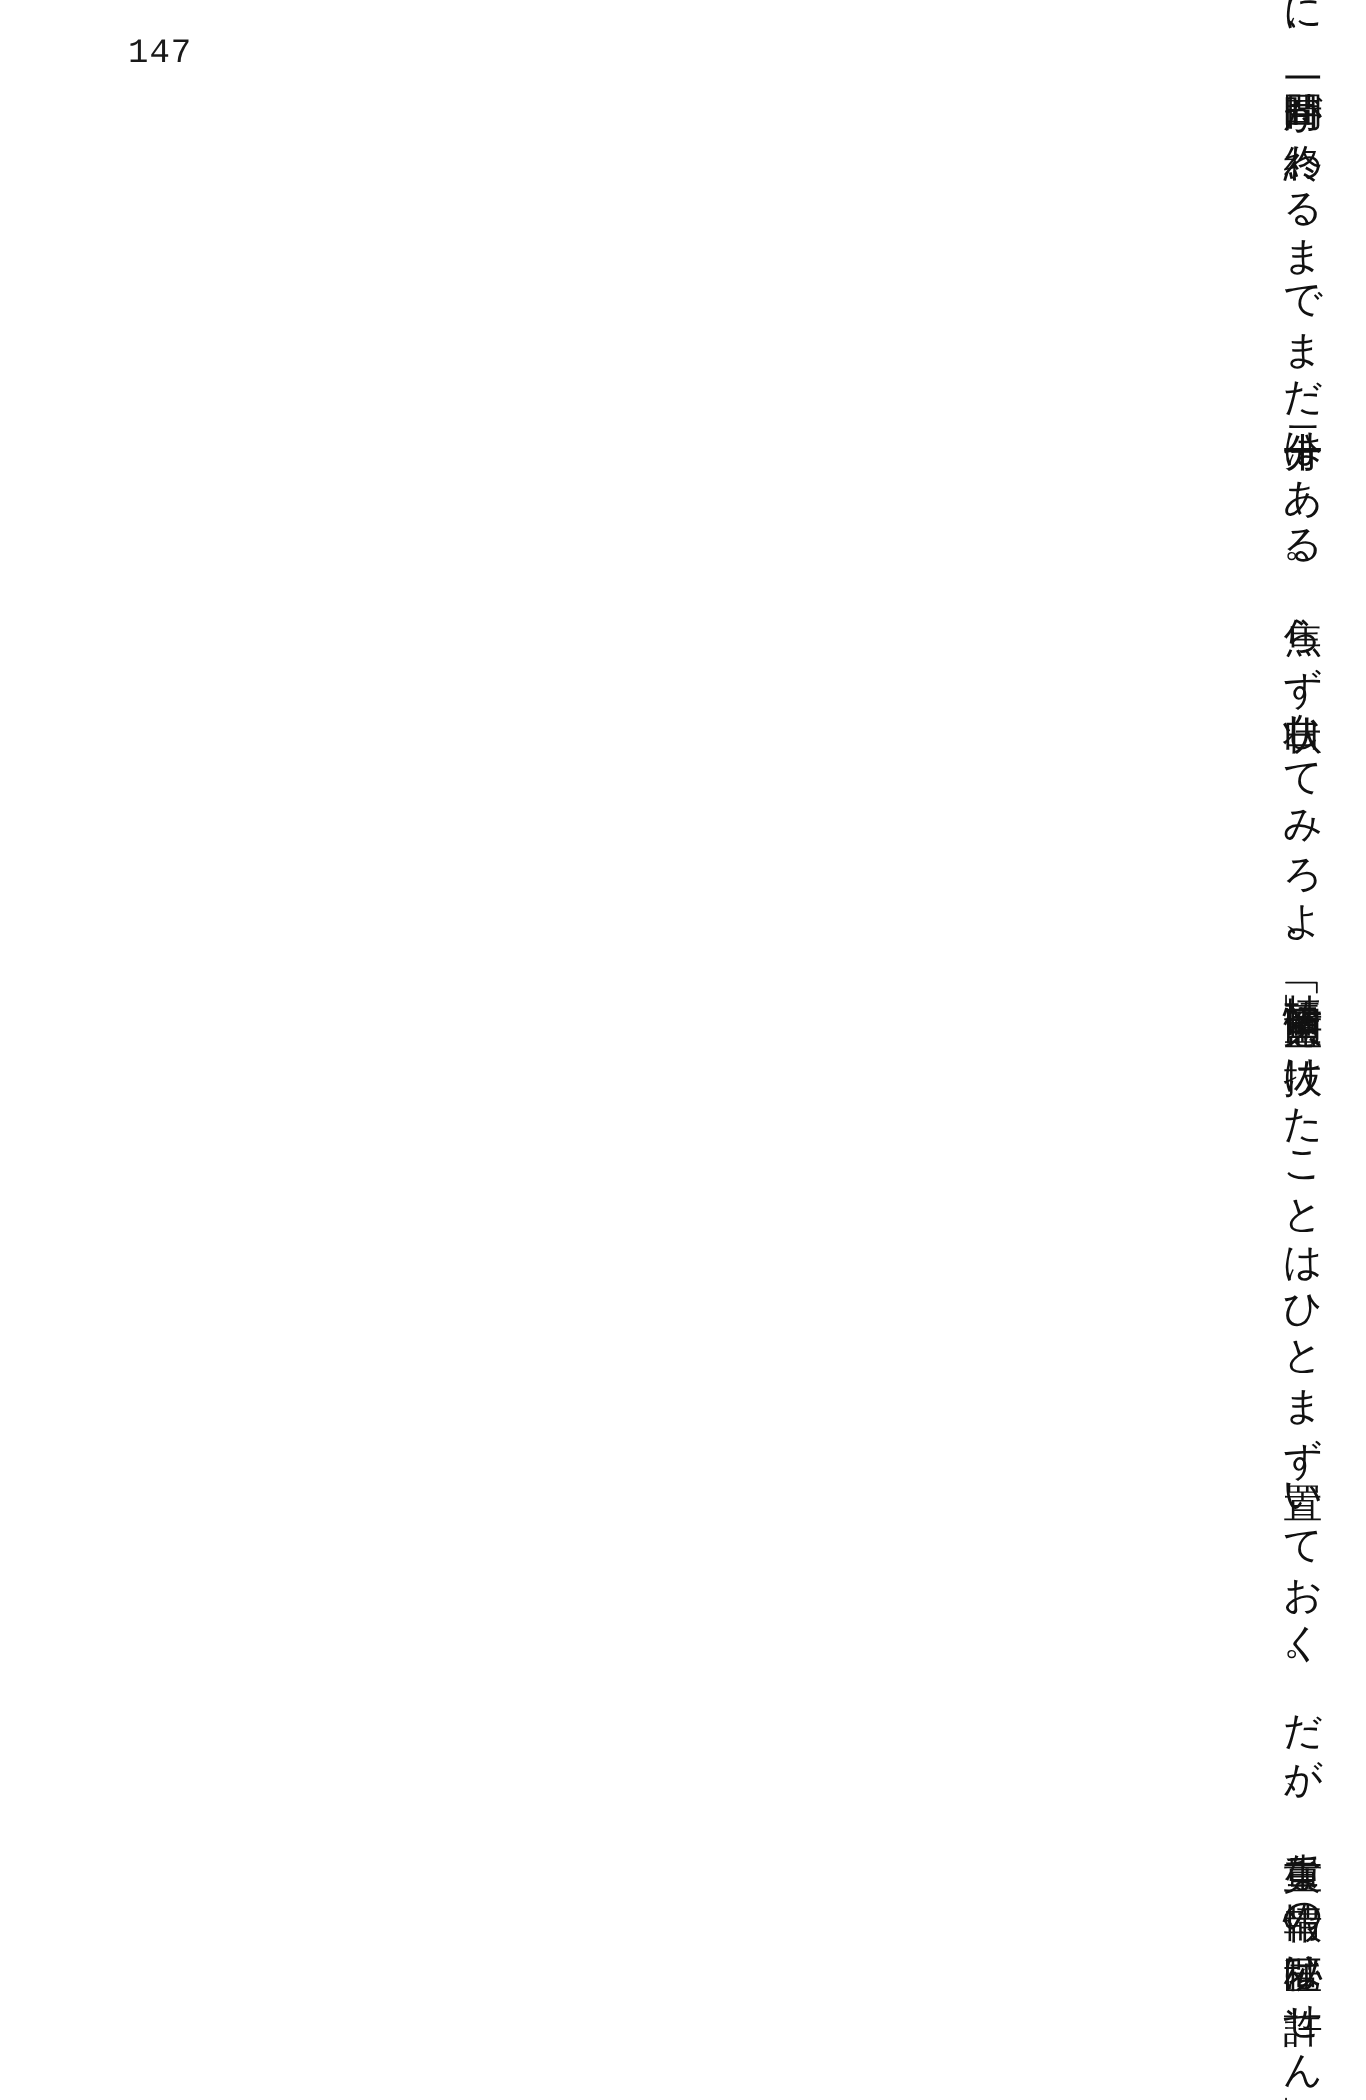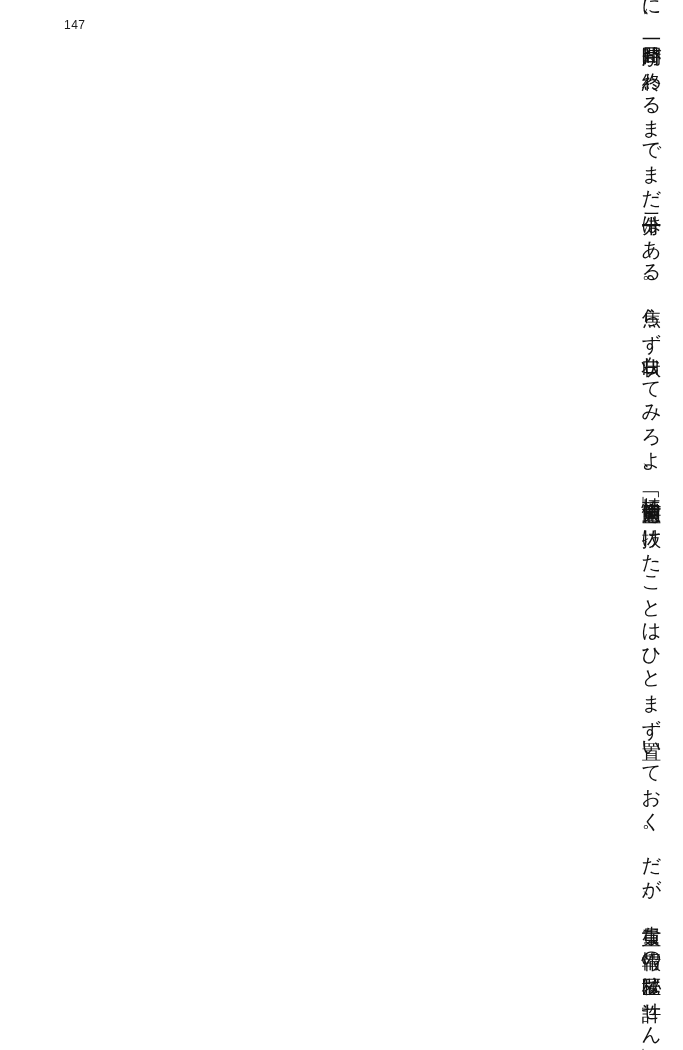--- a/index.html
+++ b/index.html
@@ -17,22 +17,22 @@
   #page {
     position: relative;
     width: 683px;
     height: 1050px;
     background: #ffffff;
   }
   #page-number {
     position: absolute;
     top: 18px;
     left: 64px;
-    font-size: 12px;
-    font-family: Liberation Sans, sans-serif;
+    font-size: 17px;
+    font-family: Liberation Mono, monospace;
     letter-spacing: 0.5px;
     color: #1a1a1a;
   }
   
   #body-text {
     position: absolute;
     top: 62px;
     left: 20px;
     right: 22px;
     height: 975px;

